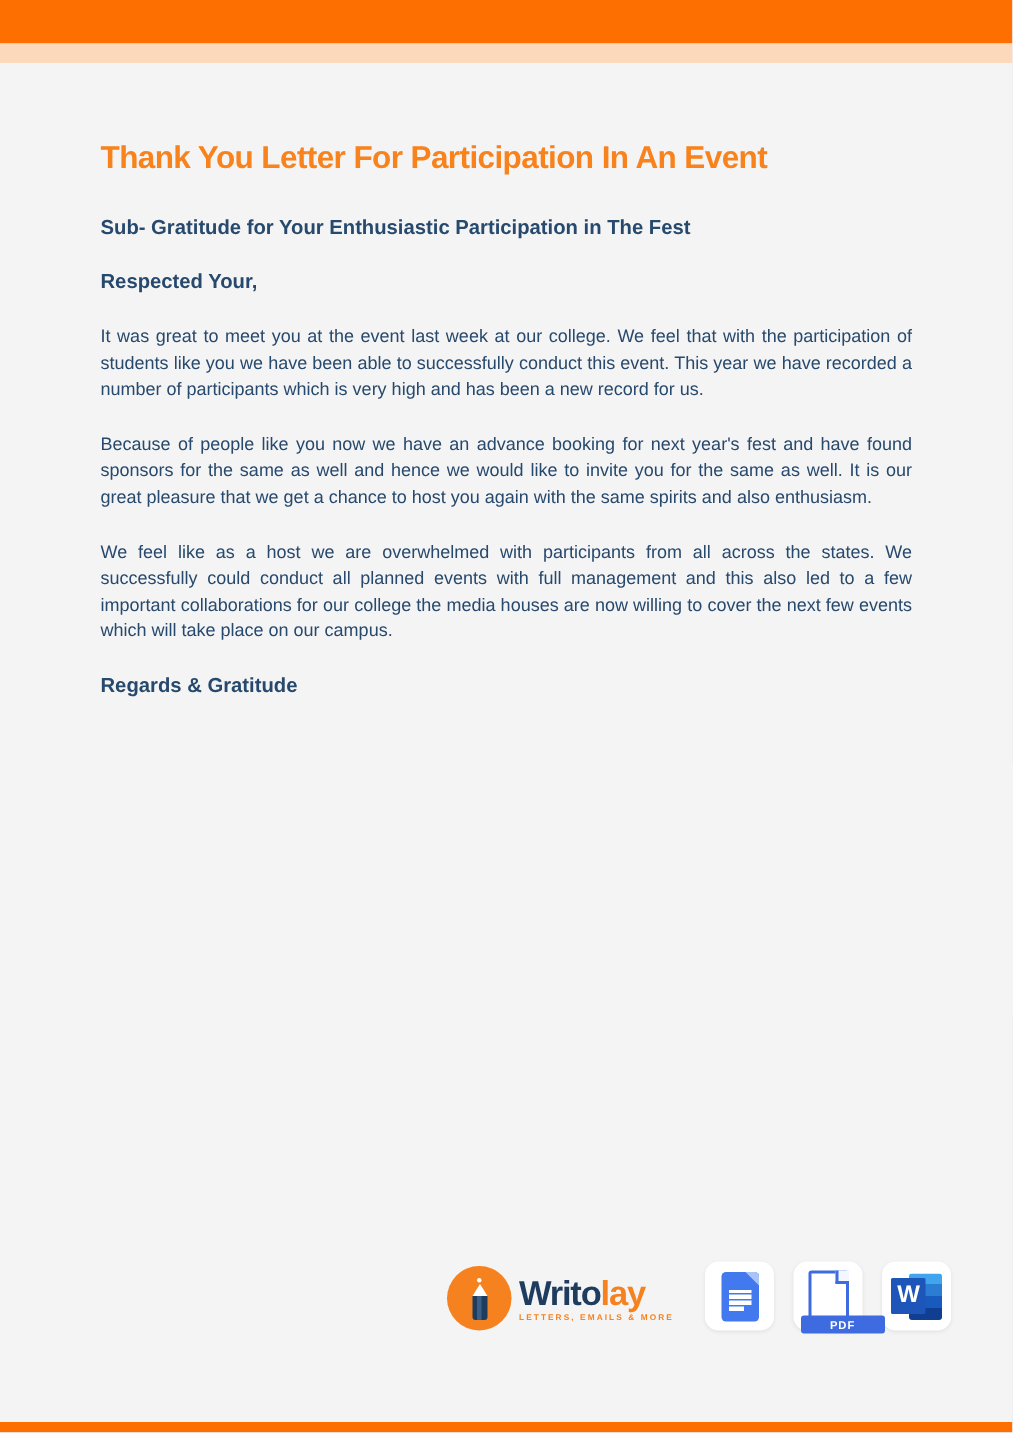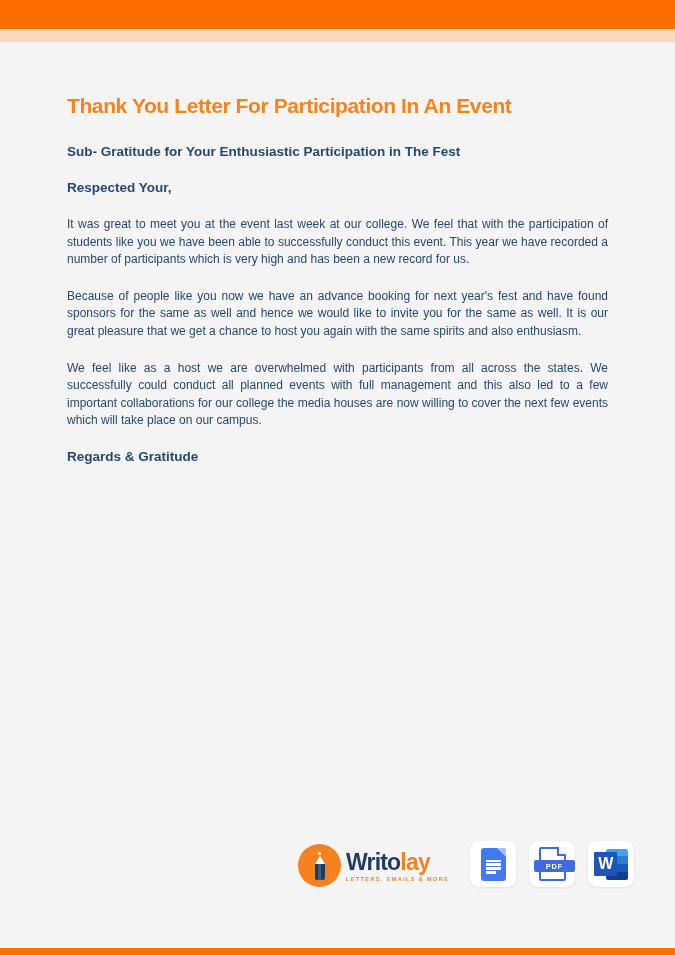--- a/index.html
+++ b/index.html
@@ -167,22 +167,22 @@
     position: relative;
   }
   .pdf-fold {
     position: absolute; top: -2.4px; right: -2.4px;
     width: 9px; height: 9px;
     background: #F4F7FF;
     border-left: 2.4px solid #3E6BE0;
     border-bottom: 2.4px solid #3E6BE0;
   }
   .pdf-banner {
-    position: absolute; left: -7px; top: 11px;
-    width: 41px; height: 12px;
+    position: absolute; left: -7px; top: 28px;
+    width: 56px; height: 12px;
     background: #3E6BE0;
     border-radius: 2px;
     color: #ffffff;
     font-size: 7.5px;
     font-weight: bold;
     letter-spacing: 0.6px;
     display: flex; align-items: center; justify-content: center;
   }
 
   

